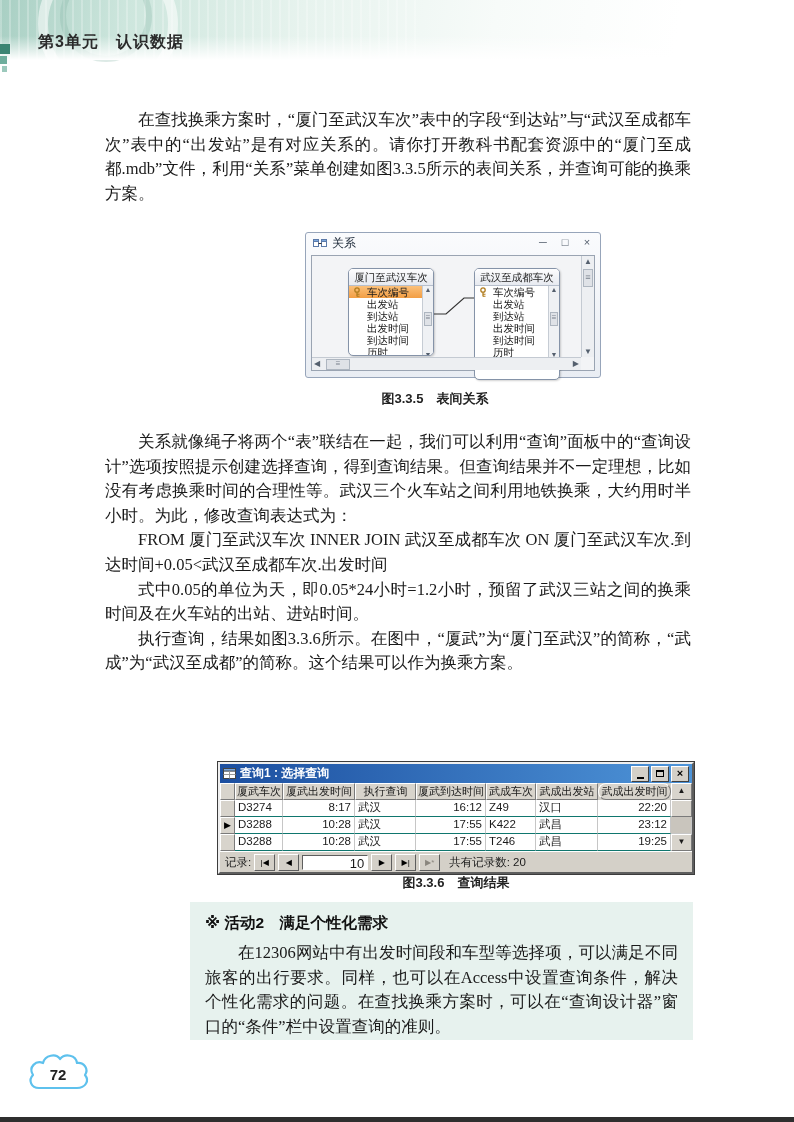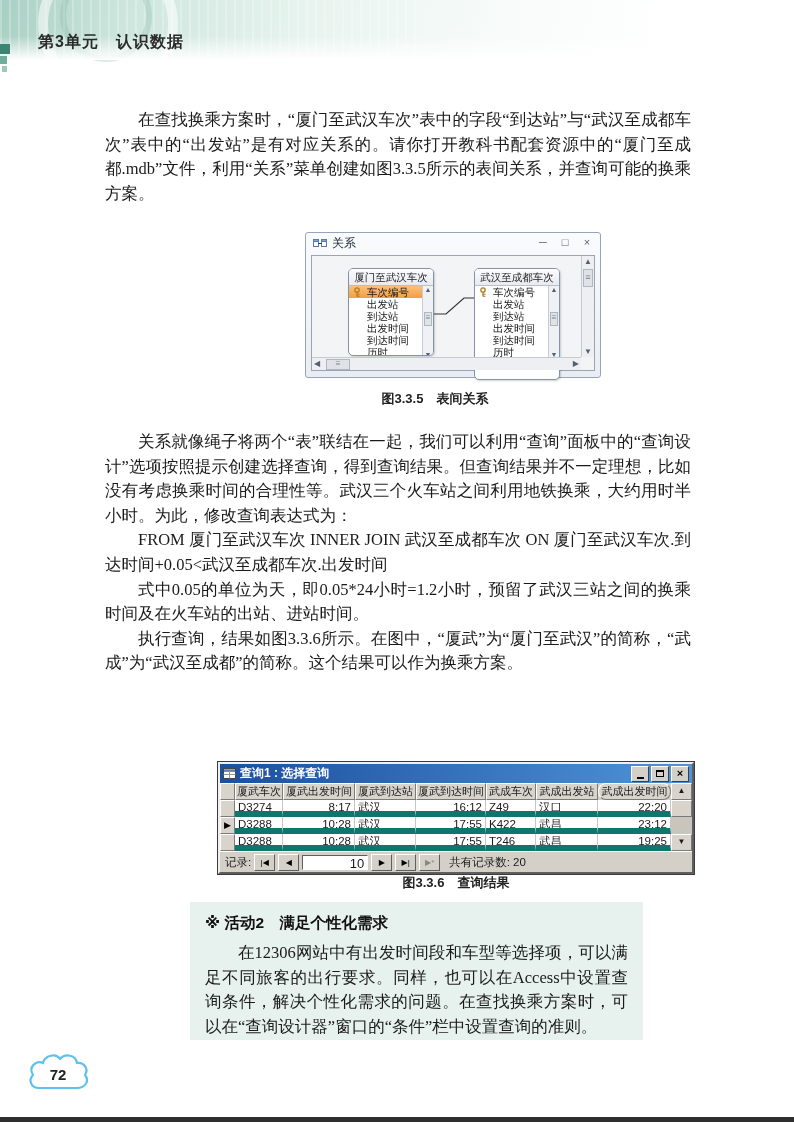--- a/index.html
+++ b/index.html
@@ -77,42 +77,42 @@
     font-family:"Liberation Sans","DejaVu Sans",sans-serif;}
   .qtitle{height:19px;background:linear-gradient(90deg,#1c4fa0,#4e94d8);display:flex;
     align-items:center;padding:0 3px;color:#fff;font-size:12px;font-weight:bold;}
   .qtitle .qicon{margin-right:4px;display:inline-flex;}
   .qtitle .qtxt{flex:1;white-space:nowrap;overflow:hidden;}
   .winbtn{width:16px;height:14px;margin-left:2px;background:#d4d0c8;border:1px solid;
     border-color:#fff #404040 #404040 #fff;display:flex;align-items:center;justify-content:center;
     font-size:9px;color:#000;font-weight:bold;line-height:1;}
   .qrow{display:flex;}
   .qcell{box-sizing:border-box;height:17px;line-height:15px;font-size:11.5px;padding:0 3px;
-    background:#fff;border-right:1px solid #c6c6c6;border-bottom:6px solid #0f766e;
+    background:#fff;border-right:1px solid #c6c6c6;border-bottom:1px solid #0f766e;
     overflow:hidden;white-space:nowrap;}
   .qh{background:#d8d4cc;border:1px solid;border-color:#fff #7a7a7a #7a7a7a #fff;
     text-align:center;padding:0 1px;font-size:11px;}
   .qsel{background:#d8d4cc;border:1px solid;border-color:#fff #7a7a7a #7a7a7a #fff;
     text-align:center;font-size:9px;line-height:14px;color:#000;}
   .ar{text-align:right;} .al{text-align:left;}
   .sbv{background:#d8d4cc;border:1px solid;border-color:#fff #7a7a7a #7a7a7a #fff;
     text-align:center;font-size:8px;line-height:14px;padding:0;}
   .sbtrack{background:#c9c5bd;border-right:1px solid #c6c6c6;border-bottom:1px solid #c6c6c6;}
   .qnav{height:20px;background:#d4d0c8;border-top:1px solid #fff;display:flex;align-items:center;
     padding:0 5px;font-size:11.5px;gap:3px;}
   .navbtn{height:15px;min-width:17px;background:#d4d0c8;border:1px solid;
     border-color:#fff #5e5e5e #5e5e5e #fff;font-size:8px;display:flex;align-items:center;
     justify-content:center;padding:0 1px;color:#000;}
   .navbtn.dis{color:#8a867e;}
   .navbox{width:66px;height:15px;background:#fff;border:1px solid;
     border-color:#5e5e5e #fff #fff #5e5e5e;font-size:13px;text-align:right;
     line-height:15px;padding:0 3px;box-sizing:border-box;}
 
   
-  .activity{position:absolute;left:190px;top:902px;width:453px;height:138px;background:#e7f2ee;
+  .activity{position:absolute;left:190px;top:902px;width:503px;height:138px;background:#e7f2ee;
     box-sizing:border-box;padding:11px 15px 0 15px;}
   .act-title{font-family:"Liberation Sans","DejaVu Sans",sans-serif;font-weight:bold;
     font-size:15.5px;color:#111;margin:0 0 7px 0;}
   .act-body{margin:0;text-indent:2em;text-align:justify;font-size:16.5px;line-height:24.6px;}
 
   
   .cloud{position:absolute;left:26px;top:1052px;}
   .bottom-rule{position:absolute;left:0;right:0;bottom:0;height:5px;background:#2e2e2e;}
 </style>
 </head>
@@ -250,21 +250,21 @@
       <span class="winbtn">
           <span style="display:block;width:8px;height:7px;border:1px solid #000;border-top-width:2px;box-sizing:border-box;"></span>
         </span>
       <span class="winbtn" style="font-size:11px;">×</span>
     </div>
 
     <div class="qrow">
       <div class="qcell qsel" style="width:15px;"></div>
       <div class="qcell qh" style="width:48px;">厦武车次</div>
       <div class="qcell qh" style="width:72px;">厦武出发时间</div>
-      <div class="qcell qh" style="width:61px;">厦武到达站</div>
+      <div class="qcell qh" style="width:61px;">执行查询</div>
       <div class="qcell qh" style="width:70px;">厦武到达时间</div>
       <div class="qcell qh" style="width:50px;">武成车次</div>
       <div class="qcell qh" style="width:62px;">武成出发站</div>
       <div class="qcell qh" style="width:73px;border-radius:8px;">武成出发时间</div>
       <div class="qcell sbv" style="flex:1;">▲</div>
     </div>
 
     <div class="qrow">
       <div class="qcell qsel" style="width:15px;"></div>
       <div class="qcell al" style="width:48px;">D3274</div>

